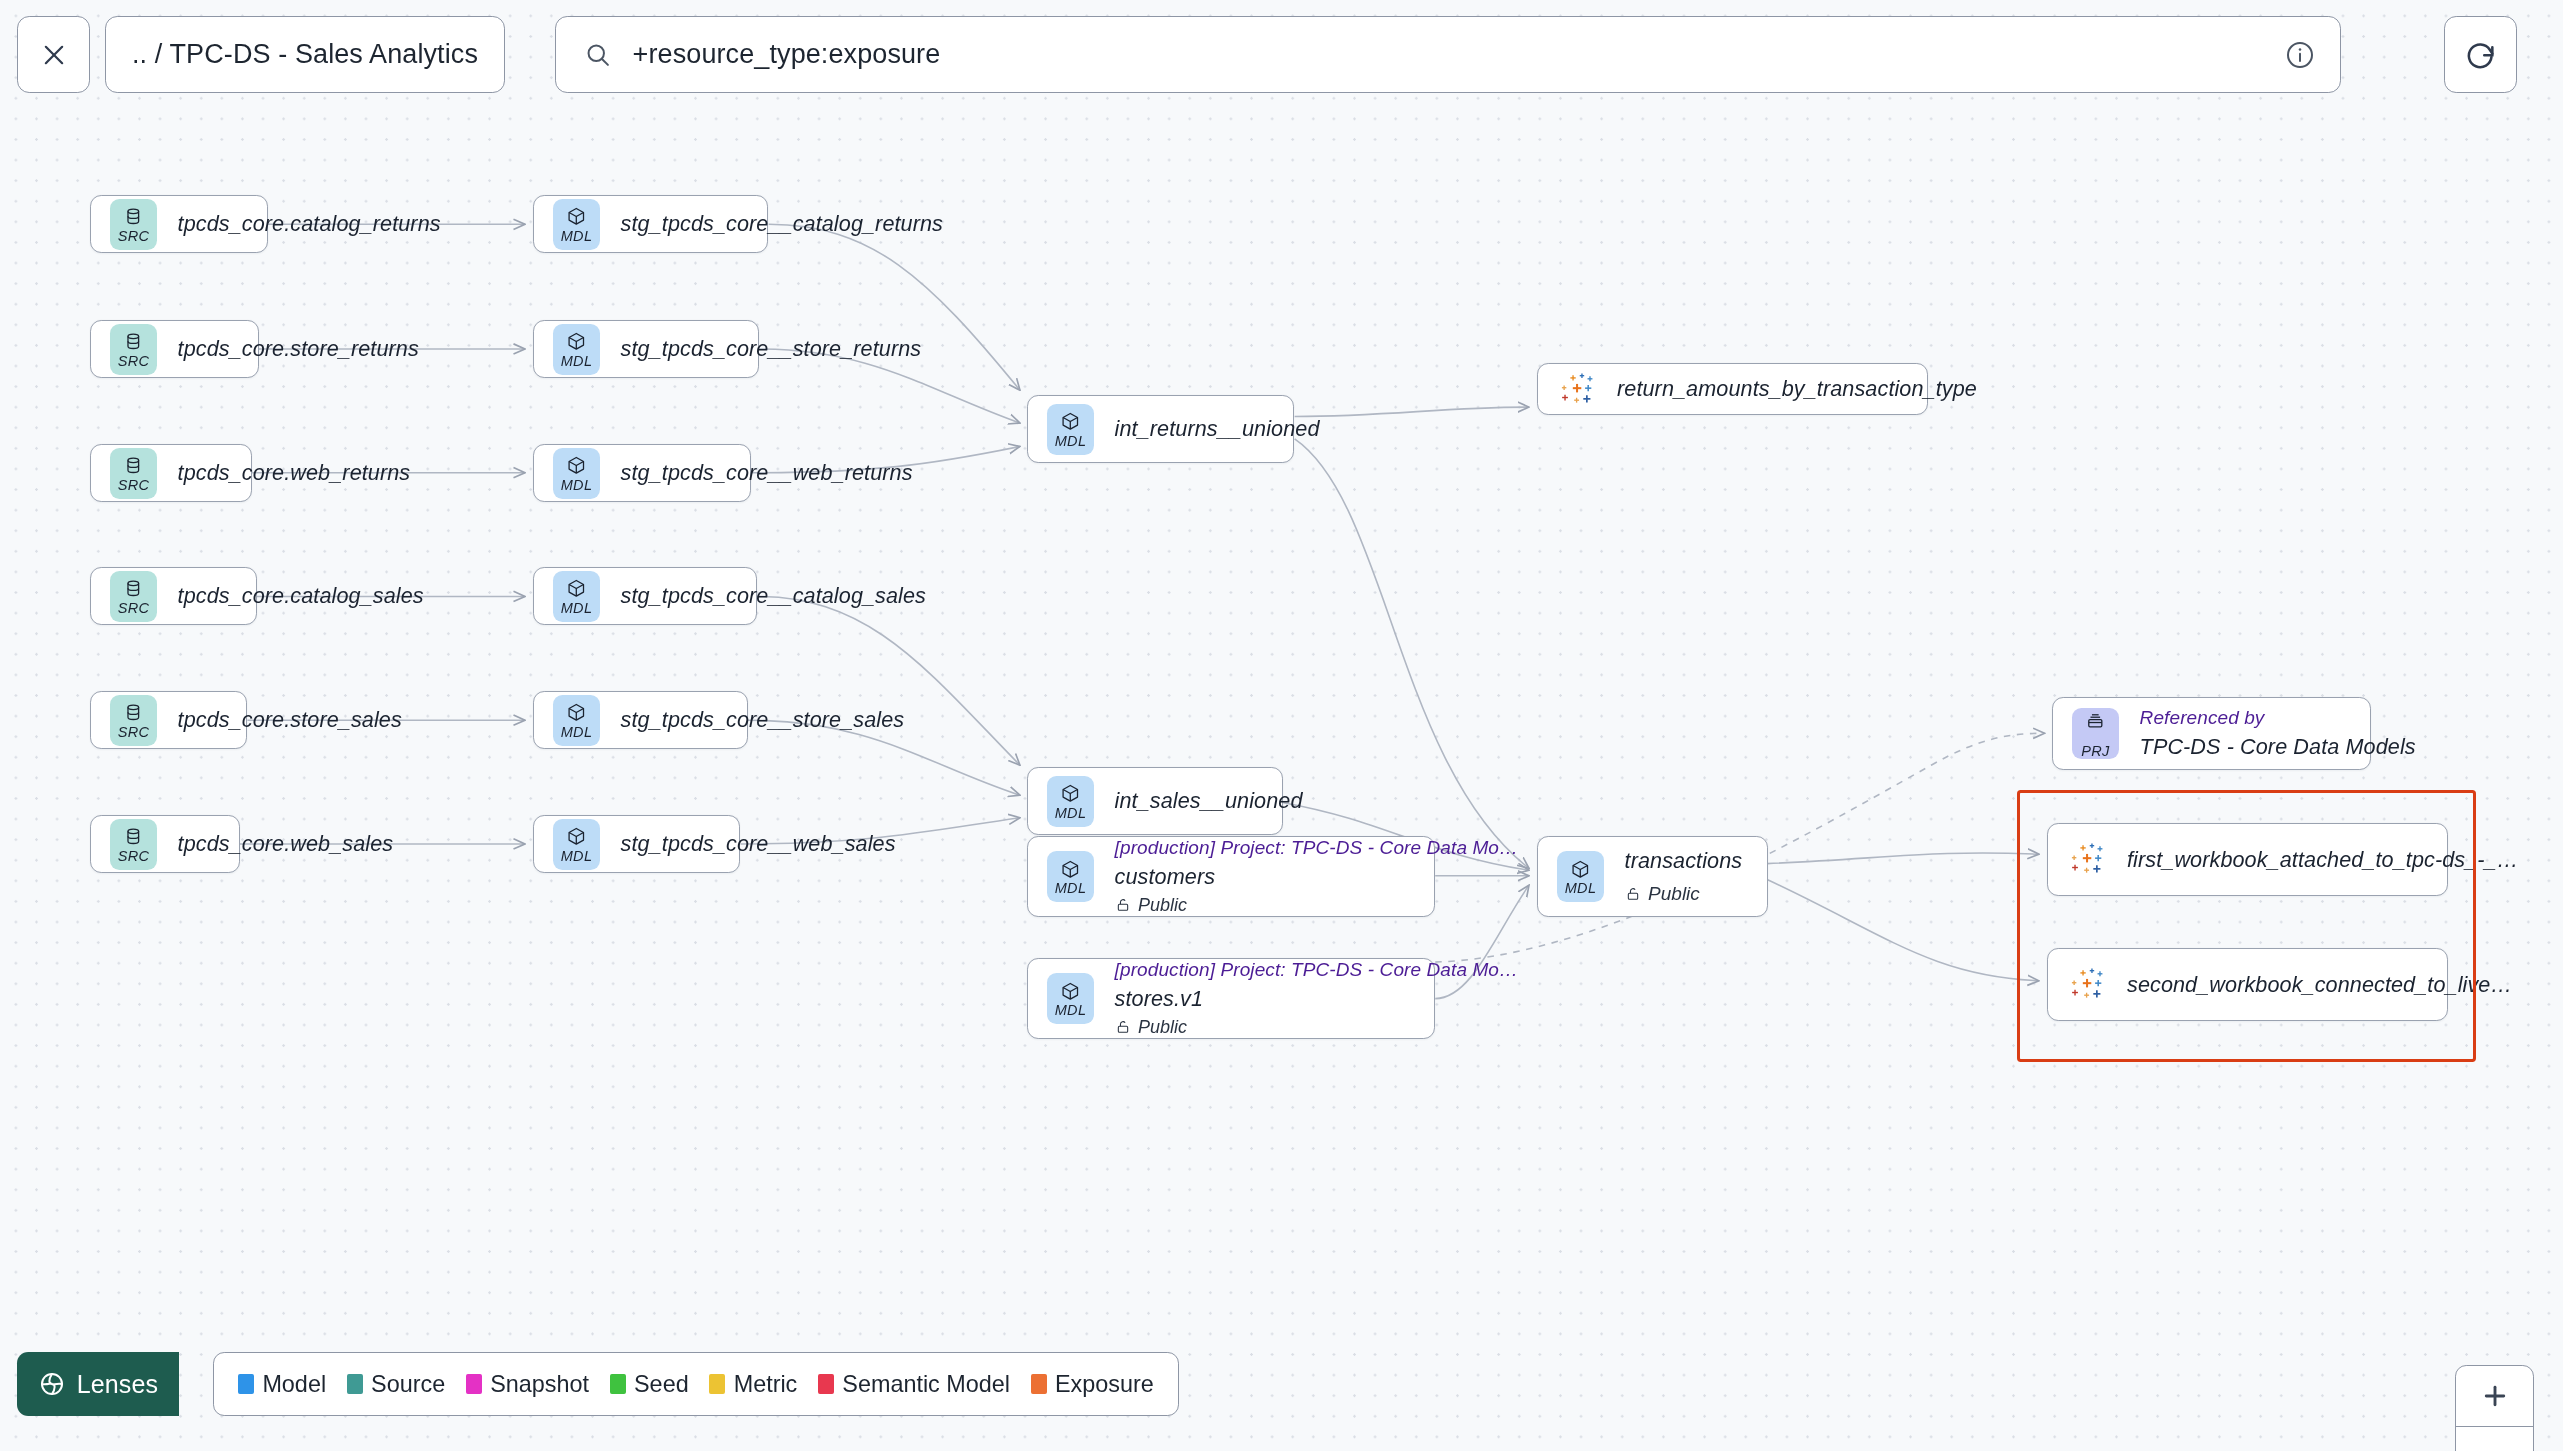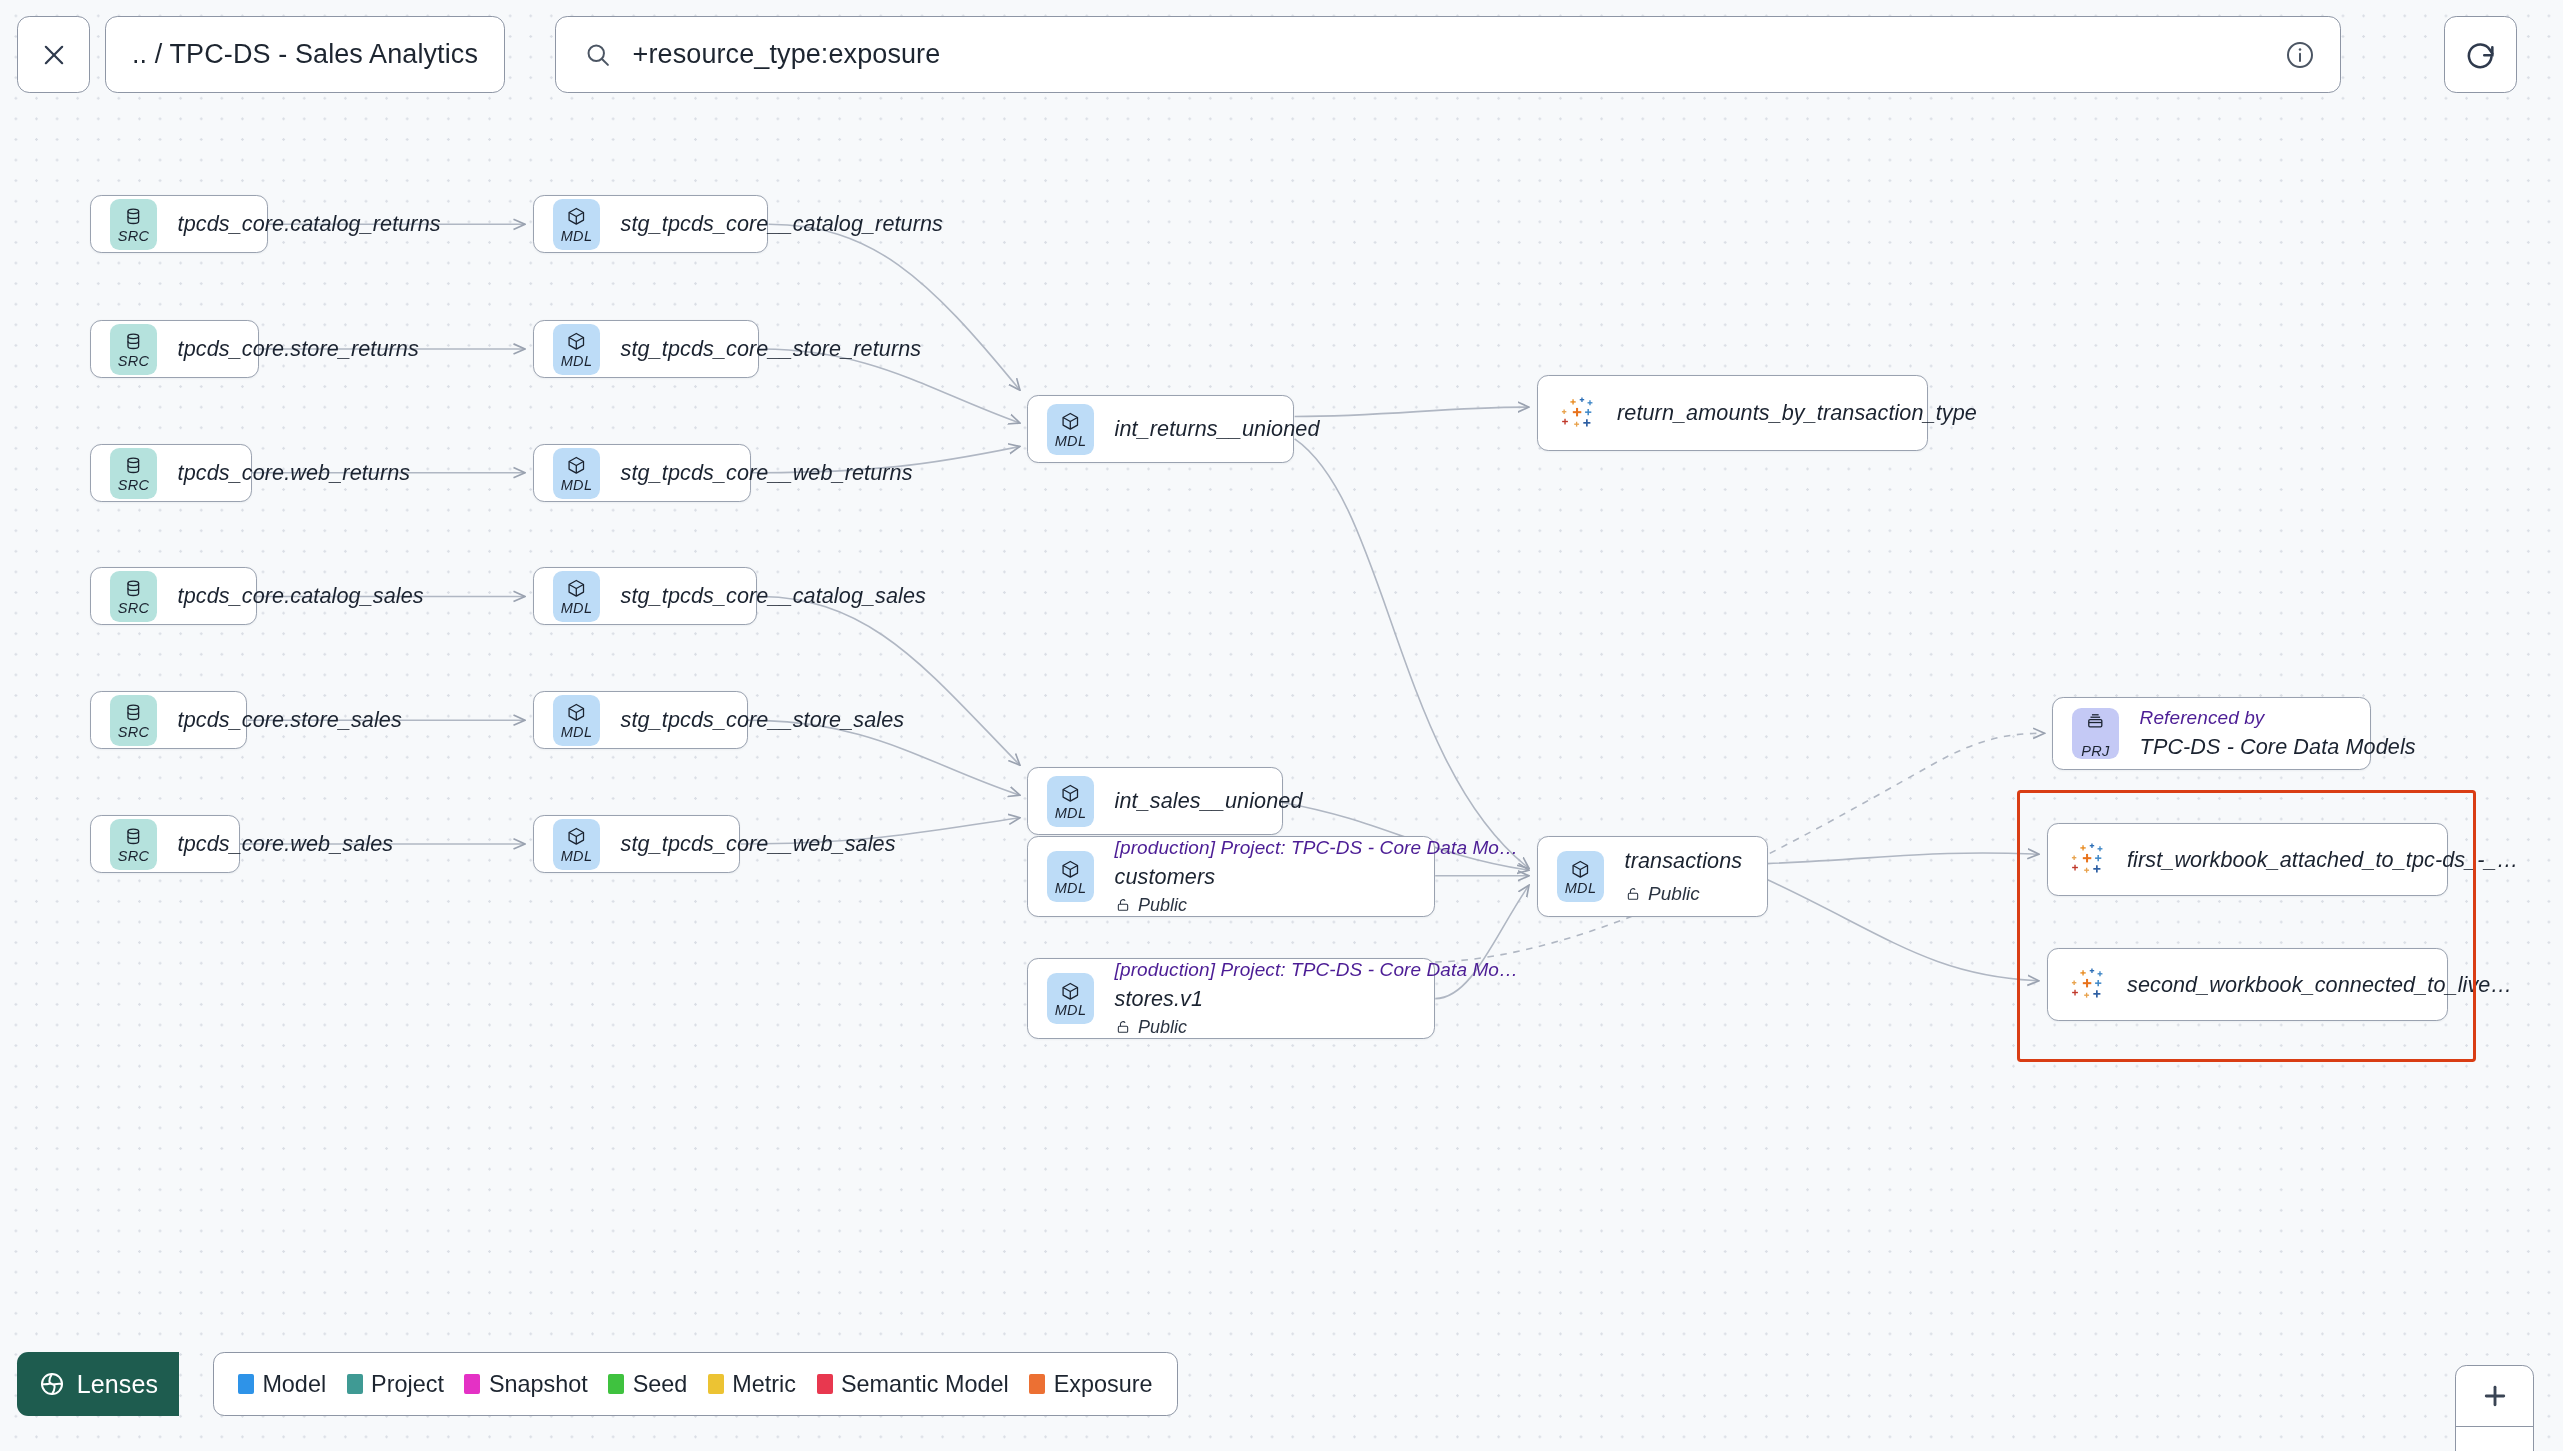--- a/index.html
+++ b/index.html
@@ -397,21 +397,21 @@
               <svg width="20.6" height="20.6" viewBox="0 0 24 24" fill="none" stroke="#1b2330" stroke-width="1.5" stroke-linejoin="round">
                 <path d="M12 2.9 L20.4 7.6 V16.4 L12 21.1 L3.6 16.4 V7.6 Z"></path>
                 <path d="M3.6 7.6 L12 12.3 L20.4 7.6"></path>
                 <path d="M12 12.3 V21.1"></path>
               </svg>
             </span>
                <span class="code">MDL</span>
              </div>
           <div class="nlabel">int_sales__unioned</div>
         </div>
-        <div class="node" style="left: 1537px; top: 266px; width: 391px; height: 76px;">
+        <div class="node" style="left: 1537px; top: 254px; width: 391px; height: 52px;">
           <div class="badge expo">
             <svg width="41" height="37" viewBox="0 0 46 38">
               <line x1="15" y1="6" x2="21" y2="6" stroke="#e8891c" stroke-width="1.5" stroke-linecap="butt"></line>
               <line x1="18" y1="3" x2="18" y2="9" stroke="#e8891c" stroke-width="1.5" stroke-linecap="butt"></line>
               <line x1="25.5" y1="3.5" x2="30.5" y2="3.5" stroke="#2e6fb7" stroke-width="1.5" stroke-linecap="butt"></line>
               <line x1="28" y1="1" x2="28" y2="6" stroke="#2e6fb7" stroke-width="1.5" stroke-linecap="butt"></line>
               <line x1="34.25" y1="7" x2="39.75" y2="7" stroke="#3d86c6" stroke-width="1.5" stroke-linecap="butt"></line>
               <line x1="37" y1="4.25" x2="37" y2="9.75" stroke="#3d86c6" stroke-width="1.5" stroke-linecap="butt"></line>
               <line x1="5.5" y1="17" x2="10.5" y2="17" stroke="#e8a24c" stroke-width="1.5" stroke-linecap="butt"></line>
               <line x1="8" y1="14.5" x2="8" y2="19.5" stroke="#e8a24c" stroke-width="1.5" stroke-linecap="butt"></line>
@@ -595,21 +595,21 @@
       </div>
     </div>
 
     <div id="legend">
         <div class="leg-item">
           <span class="leg-swatch" style="background:#2e93e8"></span>
                  <span>Model</span>
         </div>
         <div class="leg-item">
           <span class="leg-swatch" style="background:#3f9a94"></span>
-                 <span>Project</span>
+                 <span>Source</span>
         </div>
         <div class="leg-item">
           <span class="leg-swatch" style="background:#e431c5"></span>
                  <span>Snapshot</span>
         </div>
         <div class="leg-item">
           <span class="leg-swatch" style="background:#3fc23f"></span>
                  <span>Seed</span>
         </div>
         <div class="leg-item">

